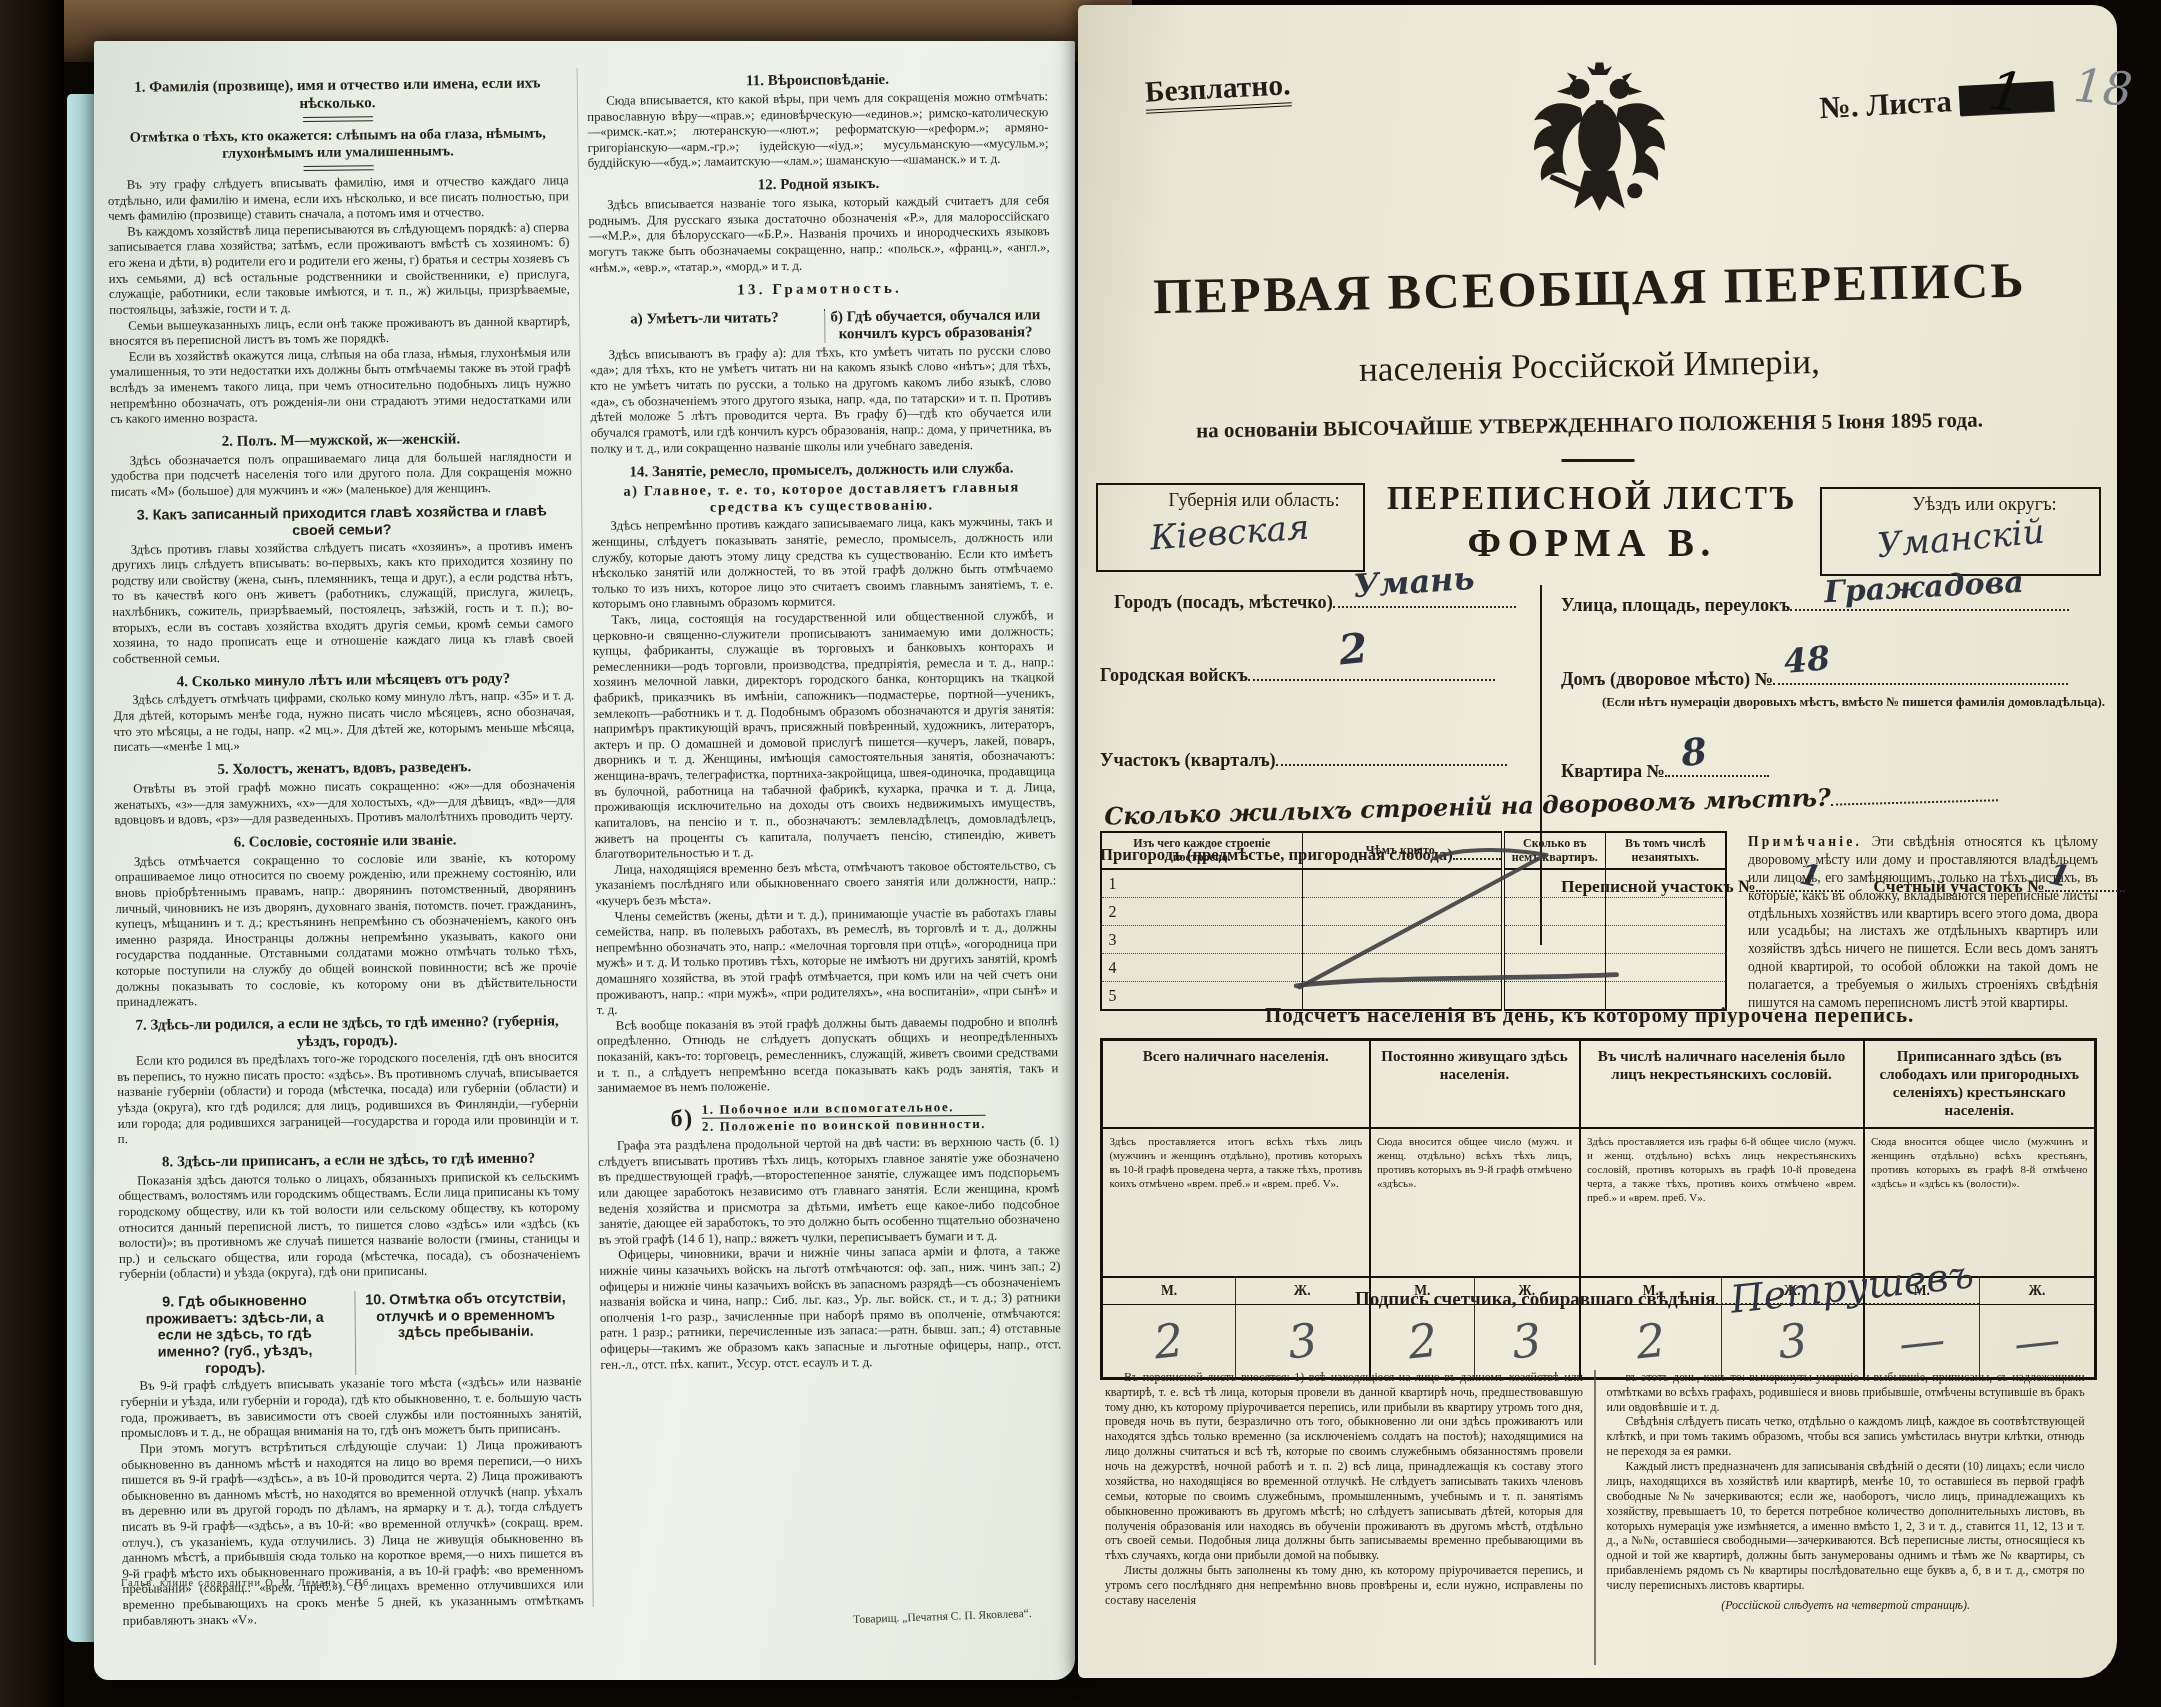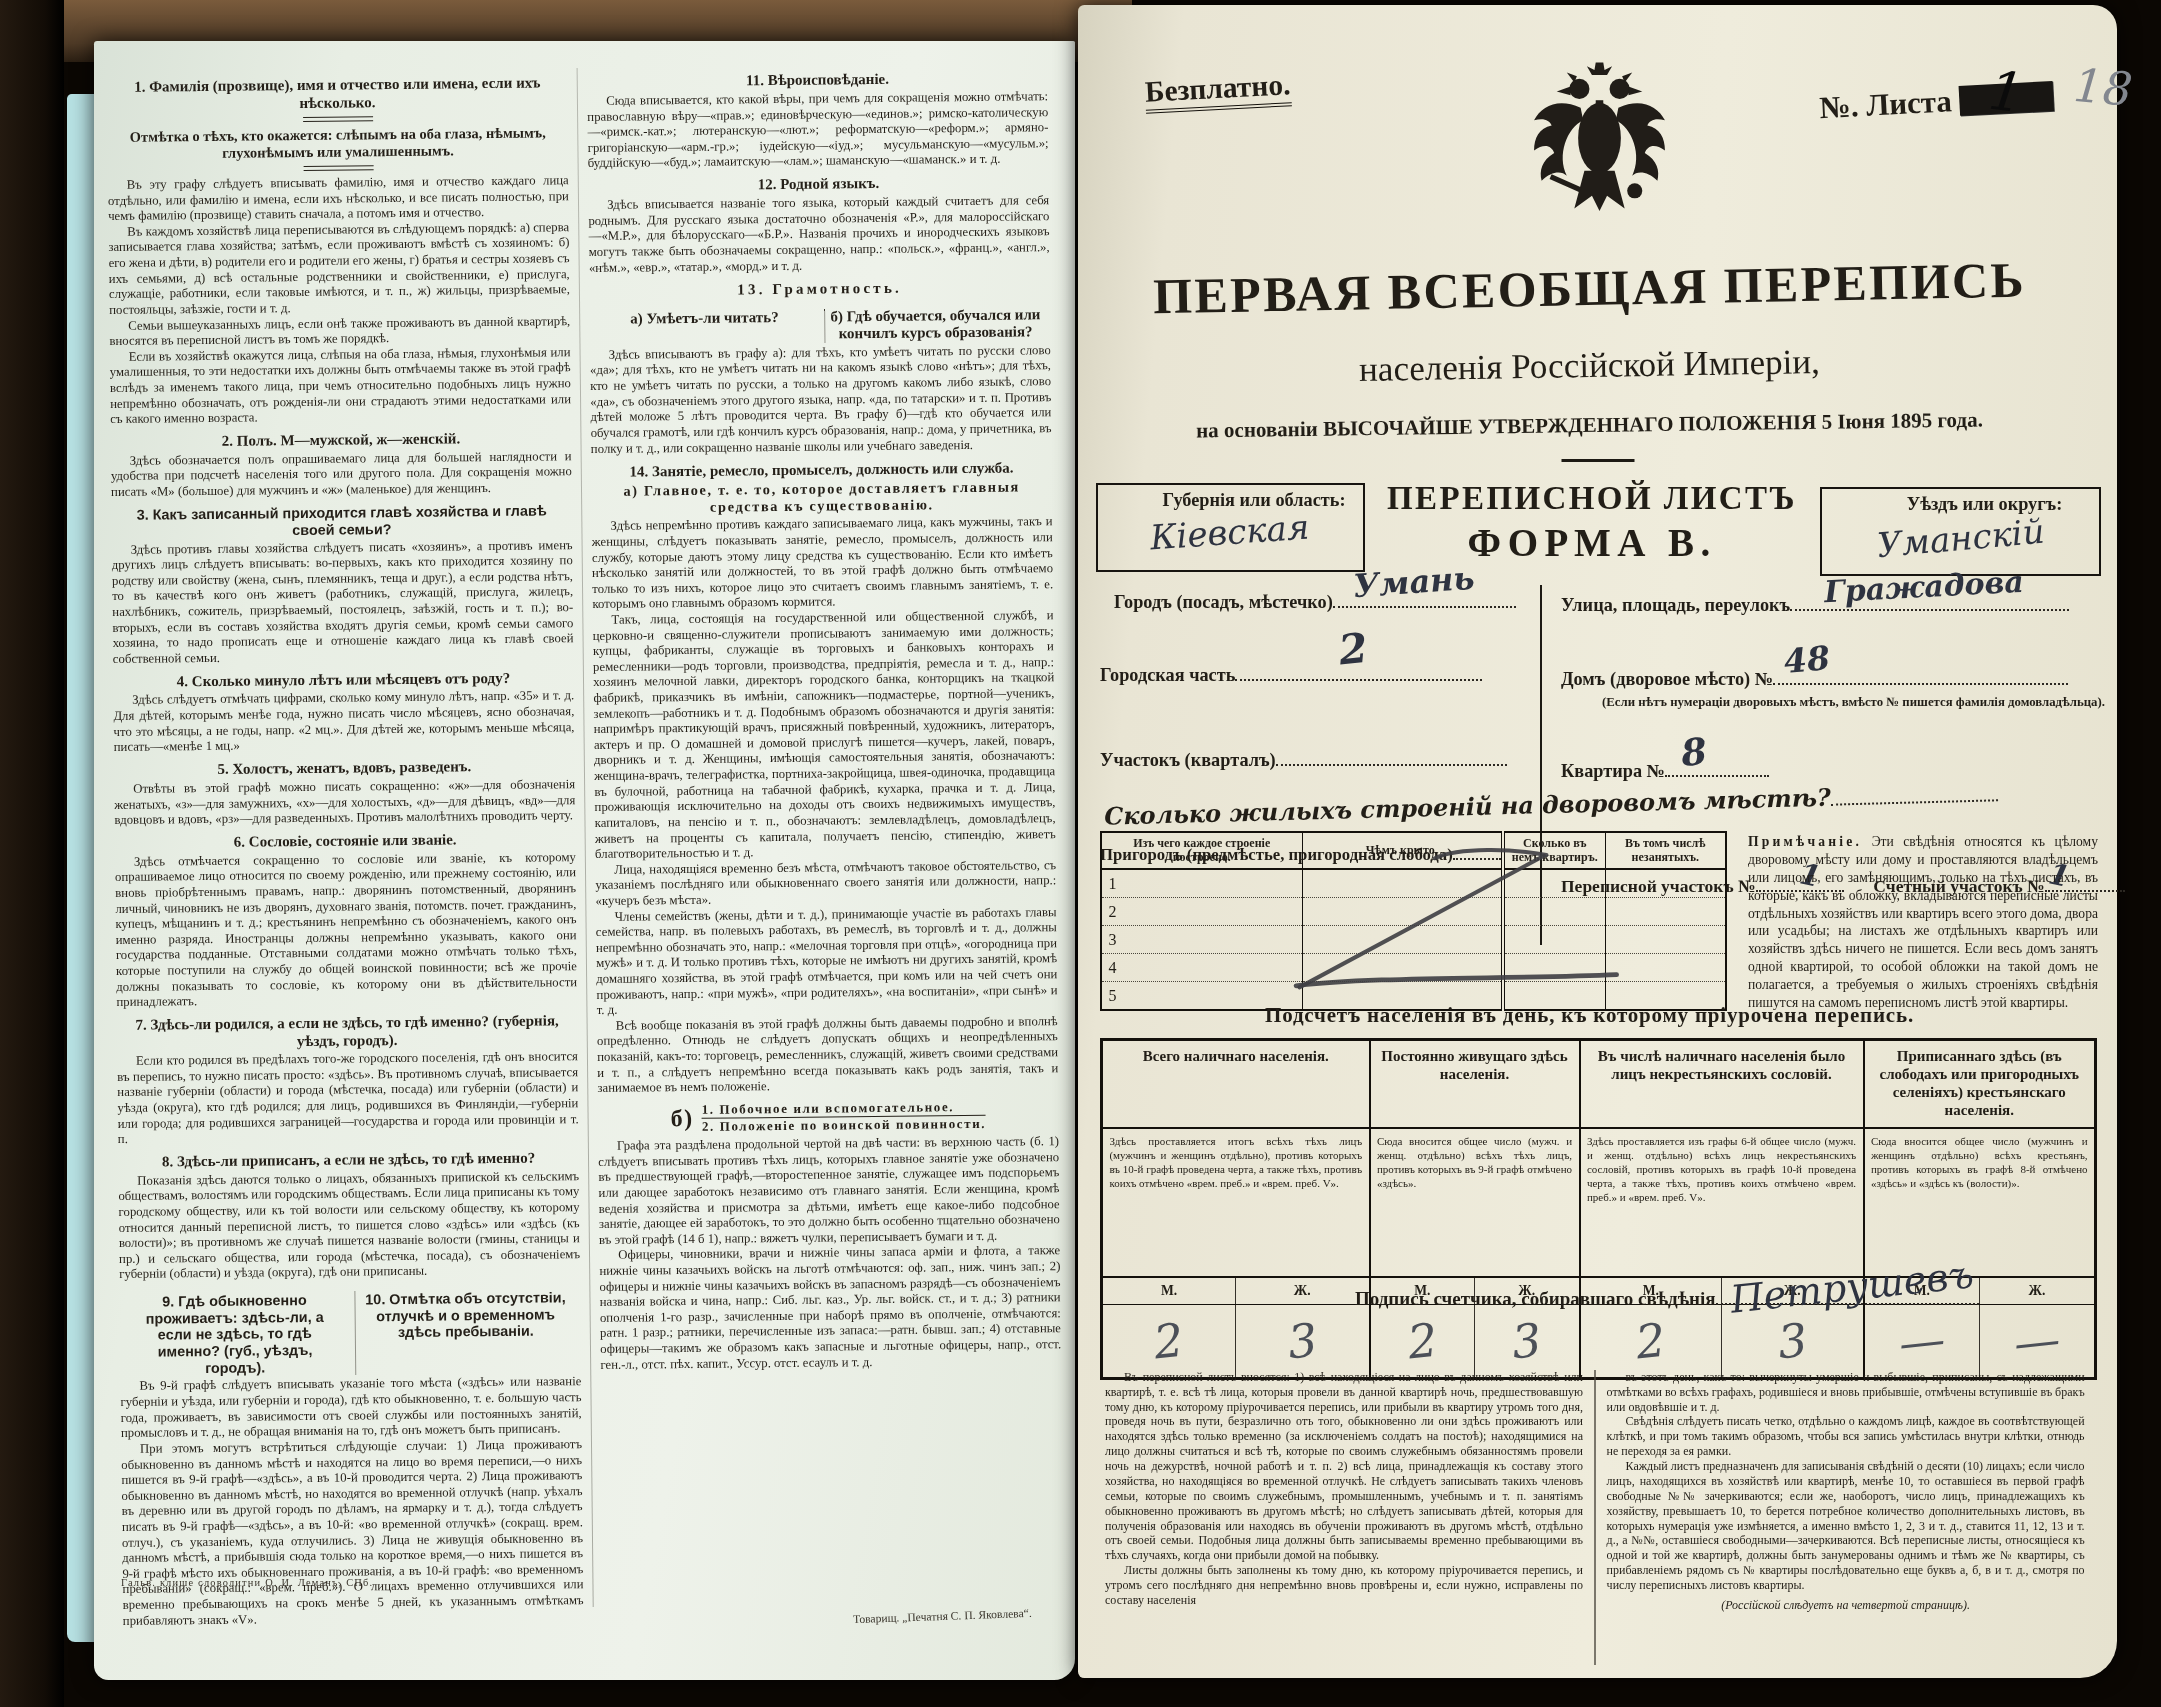--- a/index.html
+++ b/index.html
@@ -48,21 +48,21 @@
   .inkone{position:absolute;left:30px;top:-17.5px;font-size:54px;font-weight:normal;color:#0b0b0b;
         font-family:"DejaVu Serif",serif;font-style:italic;transform:rotate(10deg);line-height:1;}
   .pencil{color:#83878f;font-family:"DejaVu Serif",serif;font-style:italic;font-weight:normal;}
   .p18{font-size:46px;margin-left:21px;display:inline-block;transform:rotate(8deg);}
   .rtitle{left:0;right:16px;top:254px;text-align:center;font-size:50px;font-weight:bold;
         letter-spacing:2.4px;transform:rotate(-1.1deg);white-space:nowrap;}
   .rsub1{left:0;right:16px;top:341px;text-align:center;font-size:35px;transform:rotate(-1deg);}
   .rsub2{left:0;right:16px;top:408px;text-align:center;font-size:21px;font-weight:bold;transform:rotate(-0.8deg);}
   .rule-sm{left:50%;top:454px;width:73px;height:3.2px;background:#1d1a14;transform:translateX(-50%);}
   .fh-box{border:2.4px solid #171410;height:80px;padding-top:4.8px;text-align:center;}
-  .fh-box .lbl{font-size:18.3px;font-weight:bold;margin-left:48px;}
+  .fh-box .lbl{font-size:18.3px;font-weight:normal;margin-left:48px;}
   .fh-left{left:17.5px;top:478px;width:265px;}
   .fh-right{right:16px;top:482px;width:277px;}
   .fh-center{left:287px;top:475px;width:454px;text-align:center;}
   .fh-c1{font-size:33px;font-weight:bold;letter-spacing:2.4px;}
   .fh-c2{font-size:39px;font-weight:bold;letter-spacing:6.4px;margin-top:3.2px;}
   .hand{font-family:"DejaVu Serif",serif;font-style:italic;color:#2e3340;}
   .h-gub{font-size:34px;transform:rotate(-4deg);display:inline-block;margin-top:1.6px;}
   .h-uezd{font-size:34px;transform:rotate(-5deg);display:inline-block;margin-top:3.2px;}
   .fields{left:22px;top:585px;right:17.5px;height:375px;}
   .fvdiv{position:absolute;left:440px;top:-4.8px;width:2.4px;height:360px;background:#1d1a14;}
@@ -252,21 +252,21 @@
     <span class="hand h-uezd">Уманскій</span>
   </div>
 
   <div class="abs fields">
     <div class="fvdiv"></div>
     <div class="frow" style="left:14px;top:0;">
       <span>Городъ (посадъ, мѣстечко)</span><span class="dots" style="width:183px;"></span>
       <span class="hv hand" style="left:239px;top:-27px;font-size:32px;transform:rotate(-4deg);">Умань</span>
     </div>
     <div class="frow" style="left:0;top:73px;">
-      <span>Городская часть</span><span class="dots" style="width:247px;"></span>
+      <span>Городская войскъ</span><span class="dots" style="width:247px;"></span>
       <span class="hv hand" style="left:239px;top:-38px;font-size:41px;transform:rotate(-6deg);">2</span>
     </div>
     <div class="frow" style="left:0;top:158px;">
       <span>Участокъ (кварталъ)</span><span class="dots" style="width:231px;"></span>
     </div>
     <div class="frow" style="left:0;top:252px;font-size:16.7px;">
       <span>Пригородъ (предмѣстье, пригородная слобода)</span><span class="dots" style="width:48px;"></span>
     </div>
 
     <div class="frow" style="left:461px;top:3.2px;">

